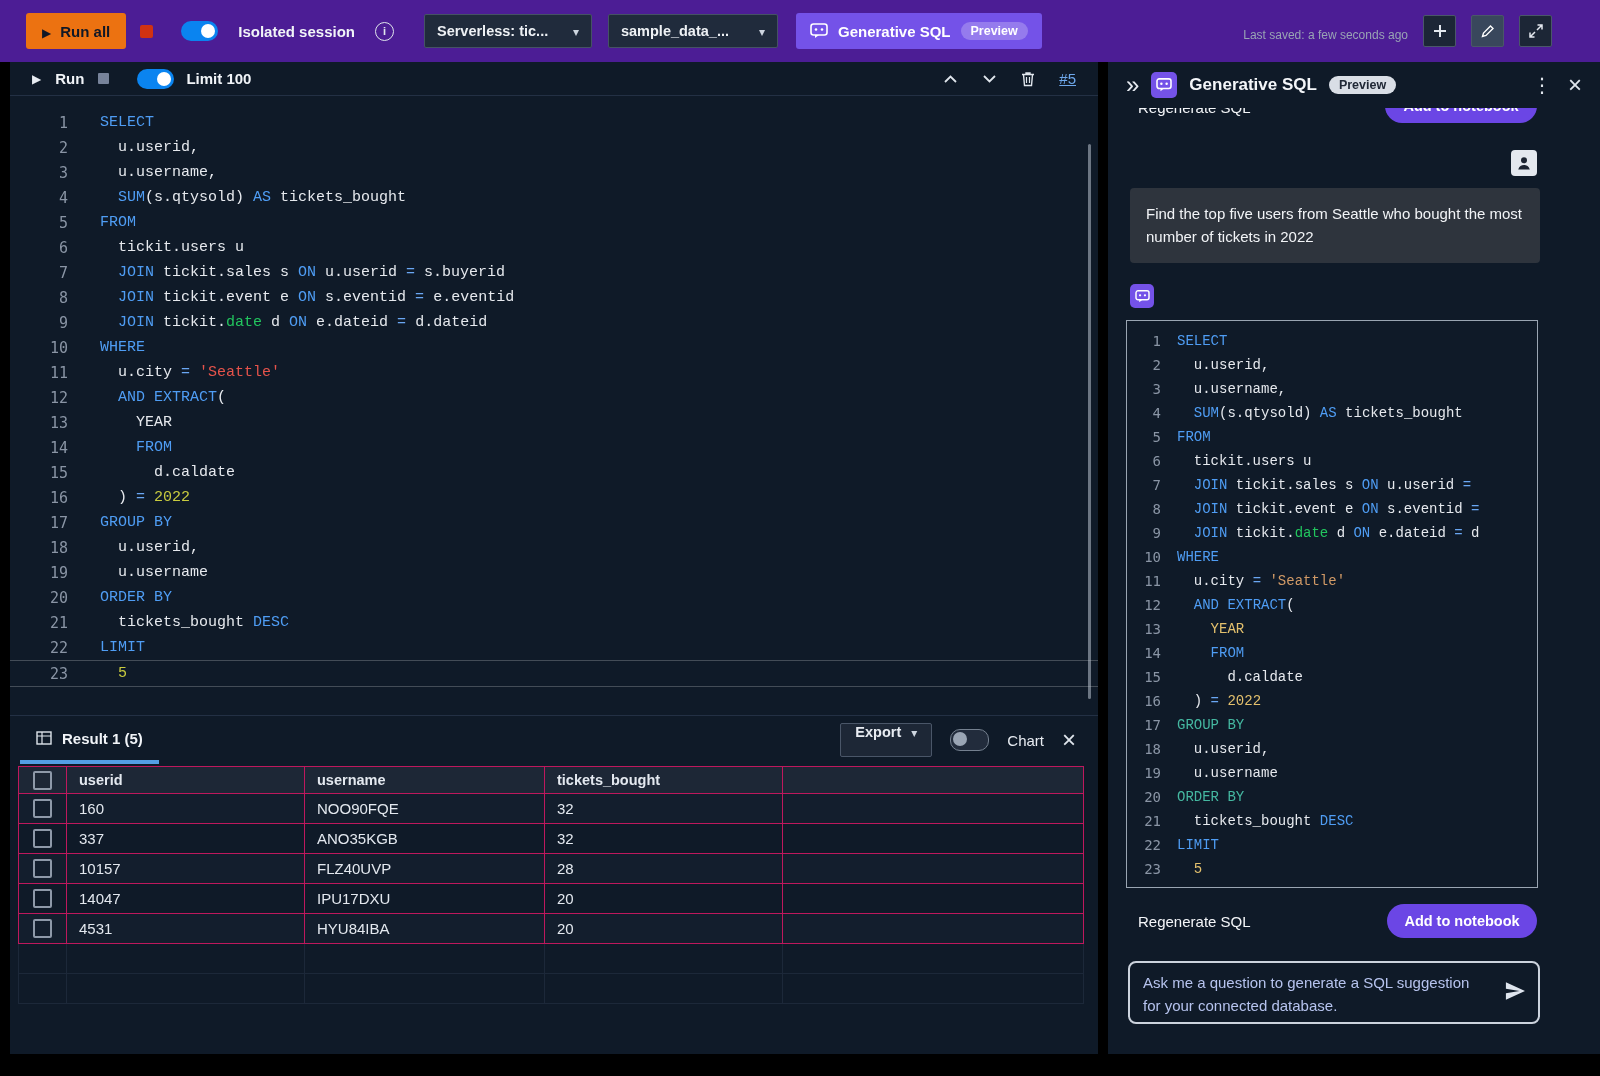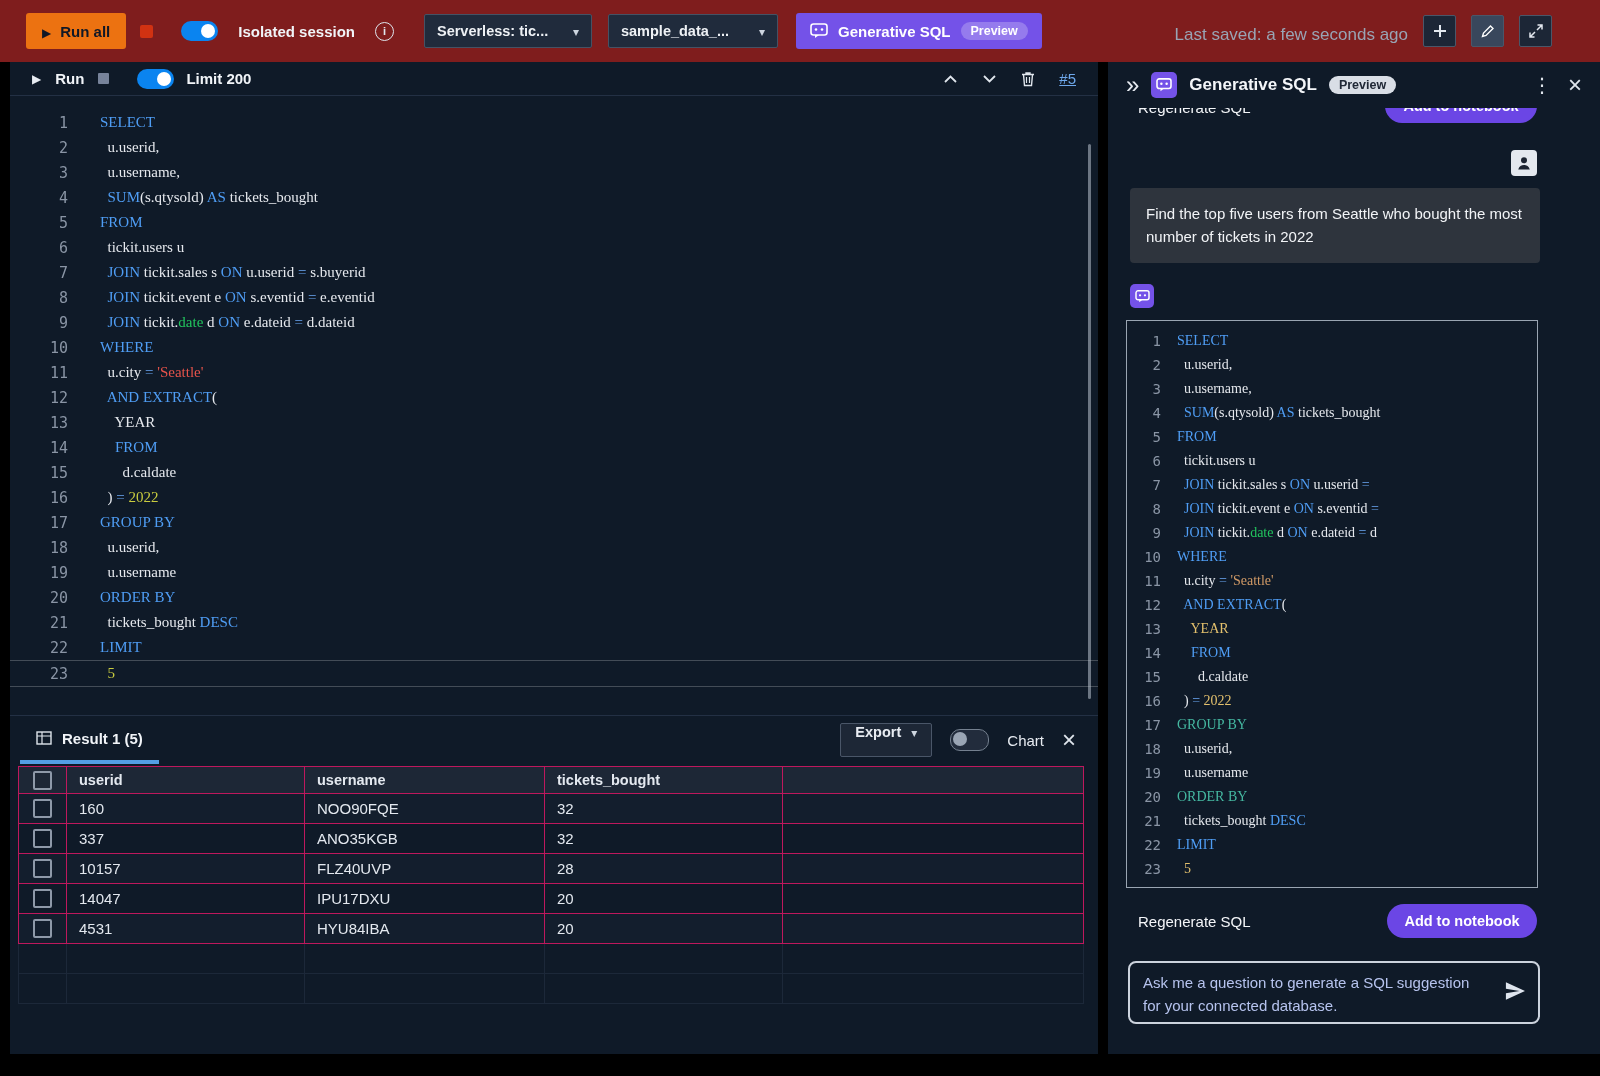--- a/index.html
+++ b/index.html
@@ -1,59 +1,59 @@
 <!DOCTYPE html>
 <html><head>
 <meta charset="utf-8">
 <style>
   html,body{margin:0;padding:0;background:#000;}
   body{width:1600px;height:1076px;position:relative;overflow:hidden;
        font-family:"Liberation Sans","DejaVu Sans",sans-serif;color:#e8ecf2;}
 
   
-  .topbar{position:absolute;left:0;top:0;width:1600px;height:62px;background:#7f1d1d;
+  .topbar{position:absolute;left:0;top:0;width:1600px;height:62px;background:#4c1d95;
           display:flex;align-items:center;padding:0 48px 0 26px;box-sizing:border-box;}
   .btn-runall{display:inline-flex;align-items:center;gap:9px;background:#ec7211;color:#101826;
               font-weight:bold;font-size:15px;height:36px;padding:0 16px;border-radius:3px;cursor:pointer;}
   .btn-runall .play::before{content:"▶";font-size:12px;}
   .stopall{width:13px;height:13px;background:#d13212;border-radius:2px;margin-left:14px;cursor:pointer;}
   .tgl{width:37px;height:20px;border-radius:10px;background:#0a84f0;position:relative;flex:none;cursor:pointer;}
   .tgl::after{content:"";position:absolute;width:14px;height:14px;border-radius:50%;background:#fff;top:3px;right:3px;}
   .tgl.off{background:#222c3c;border:1px solid #74808f;}
   .tgl.off::after{right:auto;left:2px;top:2px;background:#9aa5b4;}
   .tb-label{font-weight:bold;font-size:15px;color:#f1f4f8;}
   .info-icon{width:17px;height:17px;border:1.5px solid #dfe5ec;border-radius:50%;display:flex;
              align-items:center;justify-content:center;font-size:11px;font-weight:bold;color:#dfe5ec;cursor:pointer;}
   .info-icon::before{content:"i";}
   .dd{display:inline-flex;align-items:center;gap:10px;background:#202b3c;border:1px solid #455264;
       border-radius:2px;height:34px;padding:0 12px;font-weight:bold;font-size:14.5px;color:#eef1f5;cursor:pointer;}
   .caret::before{content:"▾";font-size:12px;color:#cdd5df;}
   .btn-gensql{display:inline-flex;align-items:center;gap:10px;background:#7452e8;border-radius:3px;height:36px;
               padding:0 14px;font-weight:bold;font-size:15px;color:#fff;cursor:pointer;}
   .pill{background:rgba(255,255,255,0.24);border-radius:10px;padding:2px 10px;font-size:12.5px;font-weight:600;color:#fff;}
-  .lastsaved{color:#99a4b4;font-size:17px;margin-left:auto;margin-top:8px;}
+  .lastsaved{color:#99a4b4;font-size:12px;margin-left:auto;margin-top:8px;}
   .chip{width:31px;height:30px;border:1px solid #4a5769;background:#1c2636;border-radius:2px;display:flex;
         align-items:center;justify-content:center;margin-left:15px;cursor:pointer;color:#e3e8ef;}
   .chip.lite{background:#39475c;}
 
   
   .left-panel{position:absolute;left:10px;top:62px;width:1088px;height:992px;background:#0f1a28;}
   .ed-toolbar{position:absolute;left:0;top:0;right:0;height:34px;display:flex;align-items:center;
               padding:0 22px;border-bottom:1px solid #233044;box-sizing:border-box;gap:14px;}
   .run-lbl{font-weight:bold;font-size:15px;color:#f1f4f8;}
   .play2::before{content:"▶";font-size:12px;color:#e8ecf2;}
   .stop2{width:11px;height:11px;background:#77839a;border-radius:1px;cursor:pointer;}
   .ed-right{margin-left:auto;display:flex;align-items:center;gap:24px;}
   .icon-btn{cursor:pointer;display:flex;align-items:center;}
   .tabnum{color:#6ea8ec;font-size:15px;text-decoration:underline;cursor:pointer;}
 
   .sql-editor{position:absolute;left:0;top:34px;right:0;height:619px;padding-top:14px;box-sizing:border-box;overflow:hidden;}
   .cline{display:flex;height:25px;align-items:center;font-size:15px;}
   .cline .ln{width:58px;text-align:right;color:#8a95a5;flex:none;font-family:"DejaVu Sans Mono",monospace;}
-  .cline .ctext{margin-left:32px;white-space:pre;font-family:Liberation Serif, serif;}
+  .cline .ctext{margin-left:32px;white-space:pre;font-family:Liberation Mono, monospace;}
   .cline.current{border-top:1px solid rgba(255,255,255,0.22);border-bottom:1px solid rgba(255,255,255,0.22);}
   .tk-kw{color:#4f9df4;} .tk-kw2{color:#45b8a1;} .tk-id{color:#e6e9ee;} .tk-op{color:#6aa7f3;}
   .tk-str{color:#e5534b;} .tk-strO{color:#d19a66;} .tk-num{color:#c9cc3f;} .tk-numY{color:#e3c06d;} .tk-fn{color:#22c55e;}
   .vscroll{position:absolute;right:7px;top:48px;width:3px;height:555px;background:#b9c2cd;opacity:.55;border-radius:2px;cursor:pointer;}
 
   
   .results{position:absolute;left:0;top:653px;right:0;bottom:0;border-top:1px solid #233044;}
   .res-bar{display:flex;align-items:center;height:48px;padding:0 22px 0 10px;}
   .res-tab{display:flex;align-items:center;gap:10px;height:48px;padding:0 16px;border-bottom:4px solid #539fe5;
            font-weight:bold;font-size:15px;color:#f1f4f8;cursor:pointer;box-sizing:border-box;}
@@ -172,21 +172,21 @@
 </div>
 
 <div class="left-panel">
 
   <div class="ed-toolbar">
     <span class="play2 icon-btn"></span>
     <span class="run-lbl">Run</span>
     <span class="stop2"></span>
     <div style="display:flex;align-items:center;gap:12px;margin-left:14px;">
       <div class="tgl"></div>
-      <span class="tb-label">Limit 200</span>
+      <span class="tb-label">Limit 100</span>
     </div>
     <div class="ed-right">
       <span class="icon-btn">
         <svg width="15" height="10" viewBox="0 0 15 10">
             <path d="M2 8l5.5-5.5L13 8" stroke="#dfe5ec" stroke-width="1.8" fill="none"></path>
           </svg>
       </span>
       <span class="icon-btn">
         <svg width="15" height="10" viewBox="0 0 15 10">
             <path d="M2 2l5.5 5.5L13 2" stroke="#dfe5ec" stroke-width="1.8" fill="none"></path>

